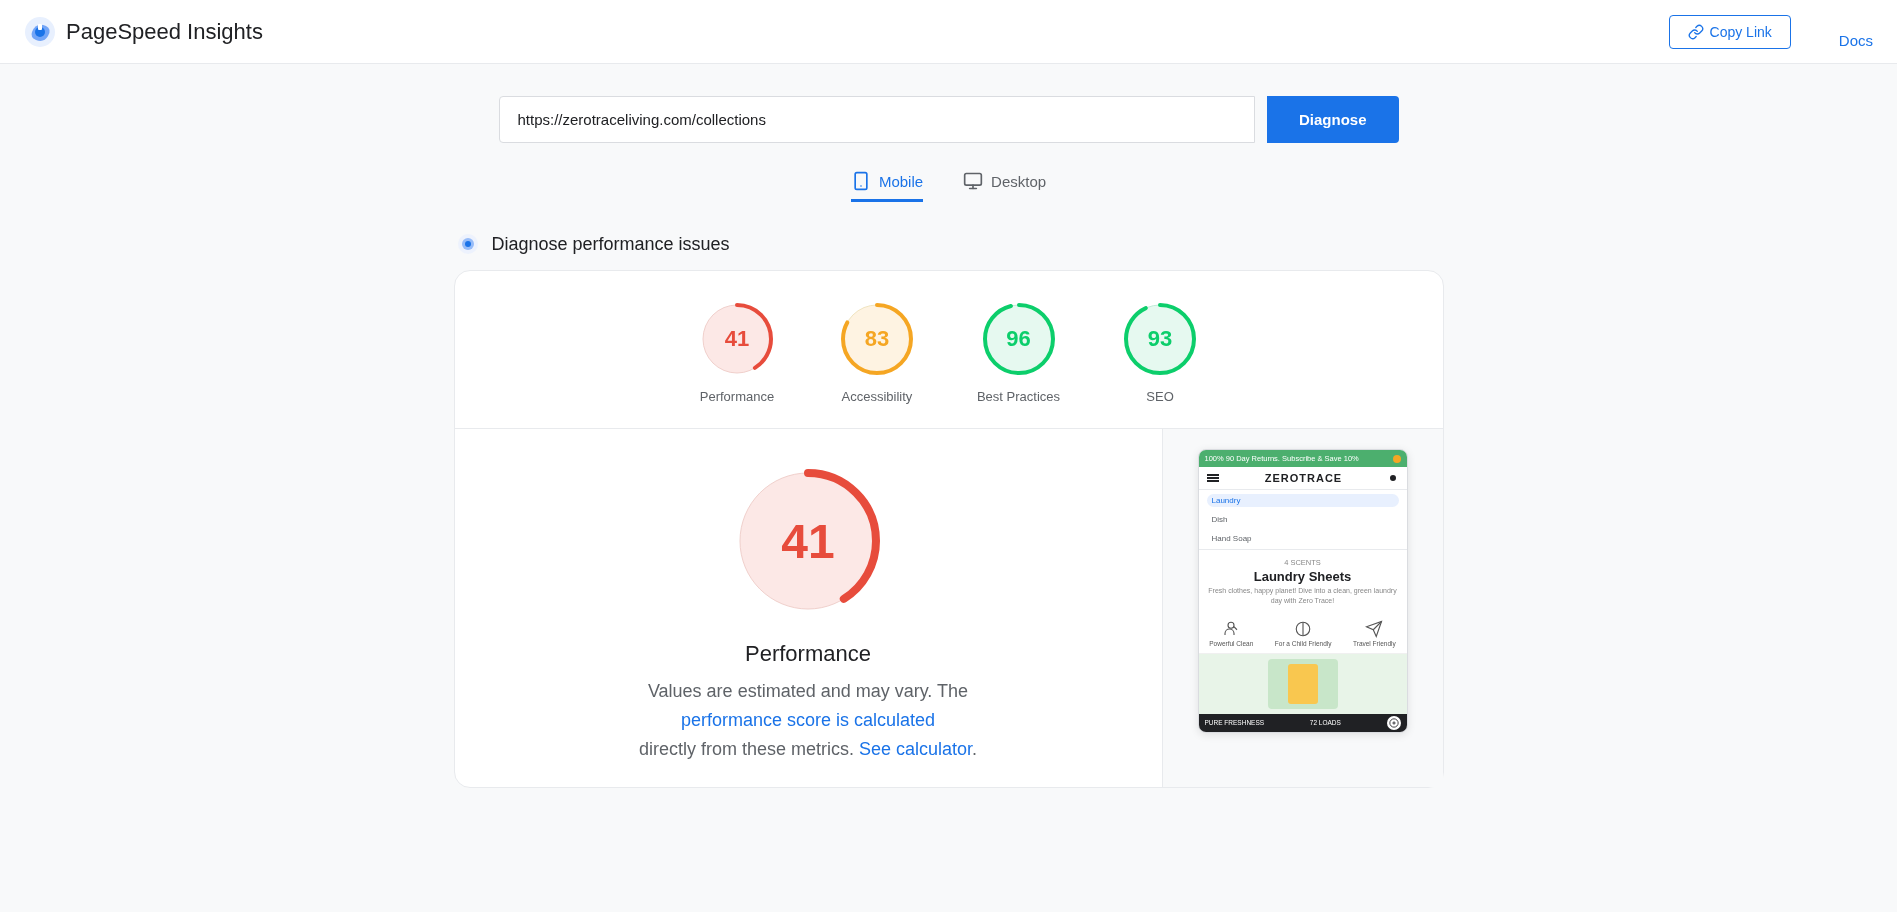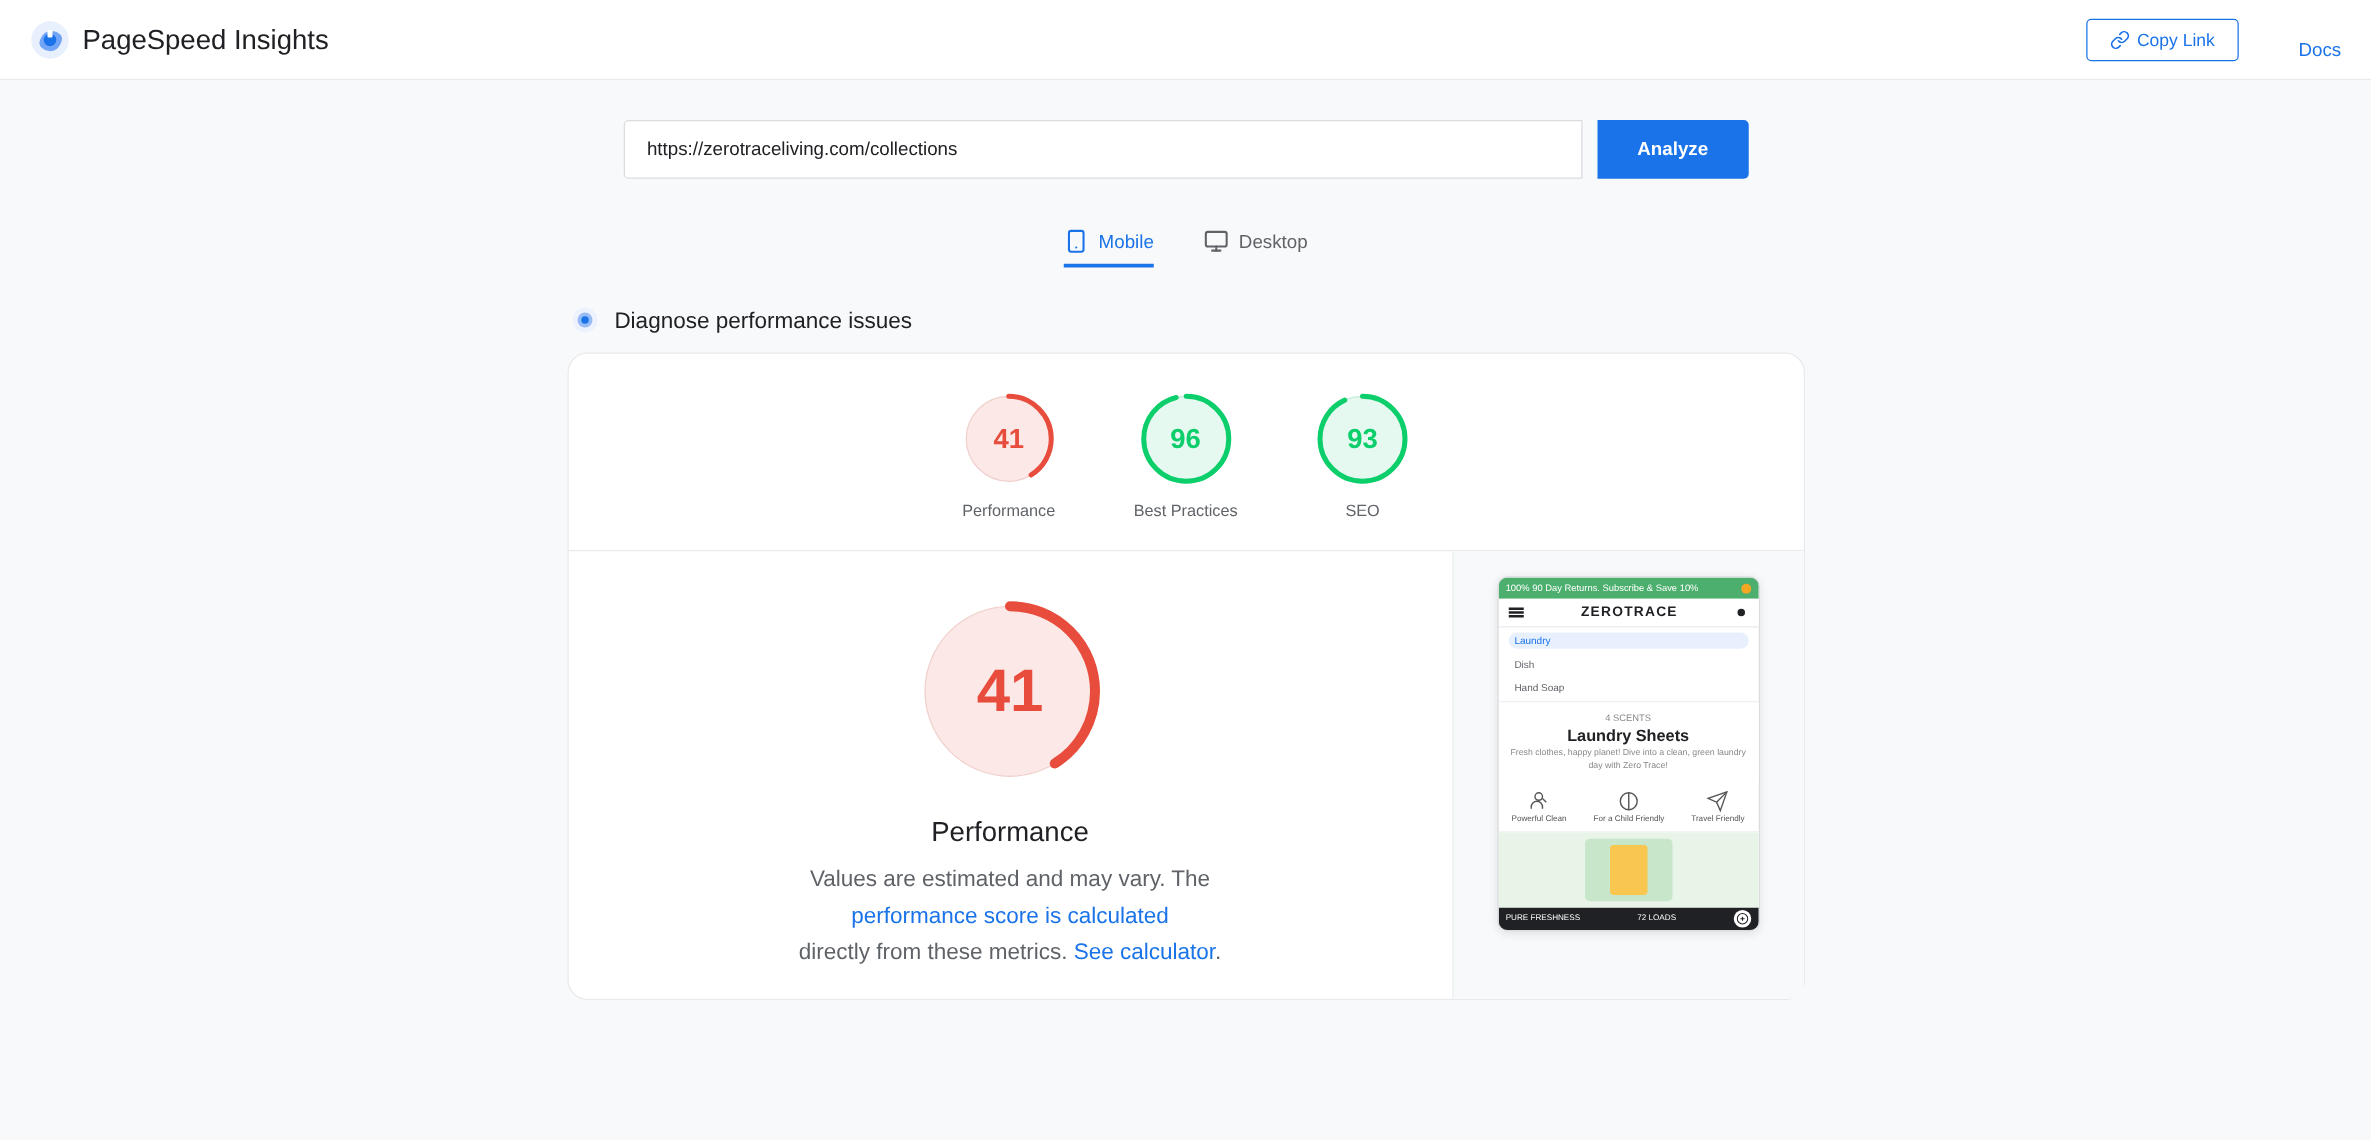--- a/index.html
+++ b/index.html
@@ -65,21 +65,21 @@
       flex-direction: column;
       align-items: center;
       padding: 32px 24px 0;
     }
     
     .url-bar-row {
       display: flex;
       width: 900px;
       max-width: 95vw;
       gap: 12px;
-      margin-bottom: 32px;
+      margin-bottom: 20px;
     }
     .url-input {
       flex: 1;
       padding: 14px 18px;
       font-size: 15px;
       border: 1.5px solid #dadce0;
       border-radius: 4px 0 0 4px;
       outline: none;
       color: #202124;
       background: #fff;
@@ -384,21 +384,21 @@
       <span>Copy Link</span>
     </button>
     <a class="docs-link">Docs</a>
   </div>
 </header>
 
 <main class="main">
 
   <div class="url-bar-row">
     <input class="url-input" type="text" value="https://zerotraceliving.com/collections" style="">
-    <button class="analyze-btn">Analyze</button>
+    <button class="analyze-btn">Diagnose</button>
   </div>
 
   <div class="tabs-row">
     <div class="tab active">
 
       <svg width="20" height="20" viewBox="0 0 24 24" fill="none" stroke="#1a73e8" stroke-width="2" stroke-linecap="round" stroke-linejoin="round">
         <rect x="5" y="2" width="14" height="20" rx="2" ry="2"></rect>
         <line x1="12" y1="18" x2="12.01" y2="18"></line>
       </svg>
       <span>Mobile</span>
@@ -432,20 +432,30 @@
         <div class="circle-container">
           <svg viewBox="0 0 80 80">
             <circle cx="40" cy="40" r="34" fill="#fce8e6" stroke="#f0d0cc" stroke-width="1"></circle>
             <circle cx="40" cy="40" r="34" fill="none" stroke="#e74c3c" stroke-width="4" stroke-dasharray="213.6" stroke-dashoffset="125.8" stroke-linecap="round" transform="rotate(-90 40 40)"></circle>
           </svg>
           <span class="circle-number color-red">41</span>
         </div>
         <span class="score-label">Performance</span>
       </div>
 
+      <div class="score-item">
+        <div class="circle-container">
+          <svg viewBox="0 0 80 80">
+            <circle cx="40" cy="40" r="34" fill="#fef3e2" stroke="#f0e4c0" stroke-width="1"></circle>
+            <circle cx="40" cy="40" r="34" fill="none" stroke="#f5a623" stroke-width="4" stroke-dasharray="213.6" stroke-dashoffset="36.3" stroke-linecap="round" transform="rotate(-90 40 40)"></circle>
+          </svg>
+          <span class="circle-number color-orange">83</span>
+        </div>
+        <span class="score-label">Accessibility</span>
+      </div>
 
       <div class="score-item">
         <div class="circle-container">
           <svg viewBox="0 0 80 80">
             <circle cx="40" cy="40" r="34" fill="#e6f9f0" stroke="#c0ecd8" stroke-width="1"></circle>
             <circle cx="40" cy="40" r="34" fill="none" stroke="#0cce6b" stroke-width="4" stroke-dasharray="213.6" stroke-dashoffset="8.5" stroke-linecap="round" transform="rotate(-90 40 40)"></circle>
           </svg>
           <span class="circle-number color-green">96</span>
         </div>
         <span class="score-label">Best Practices</span>

